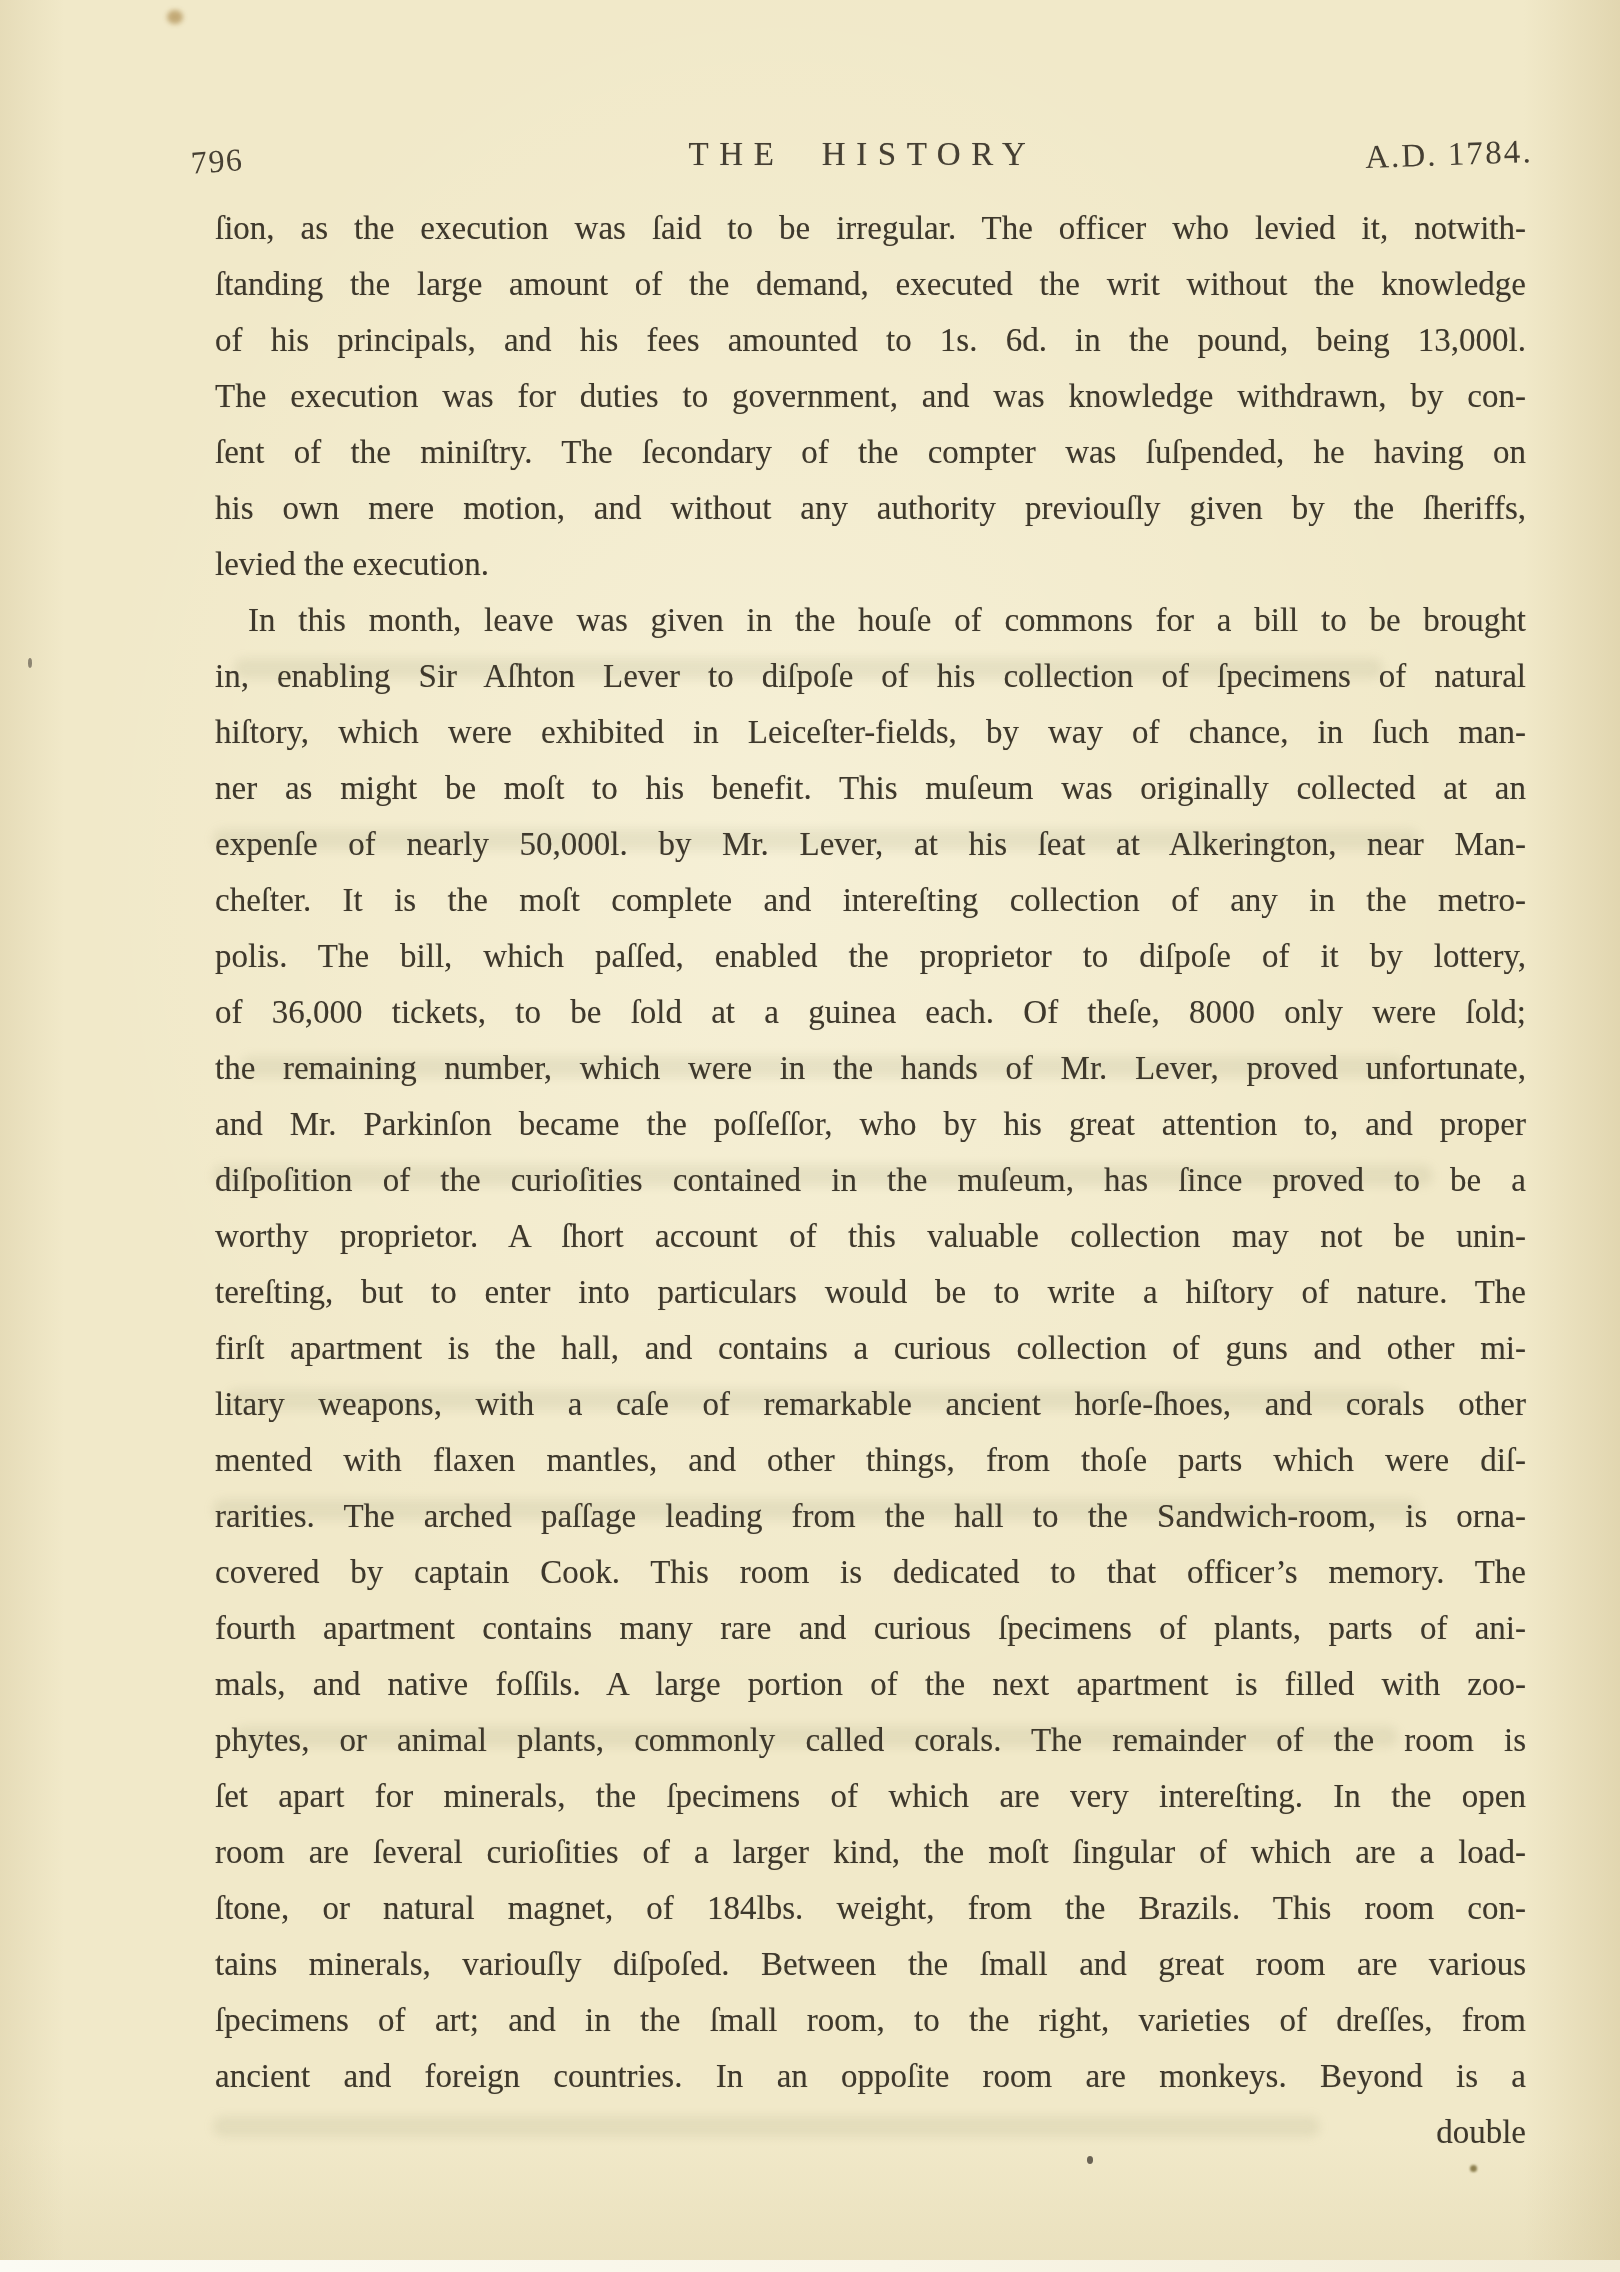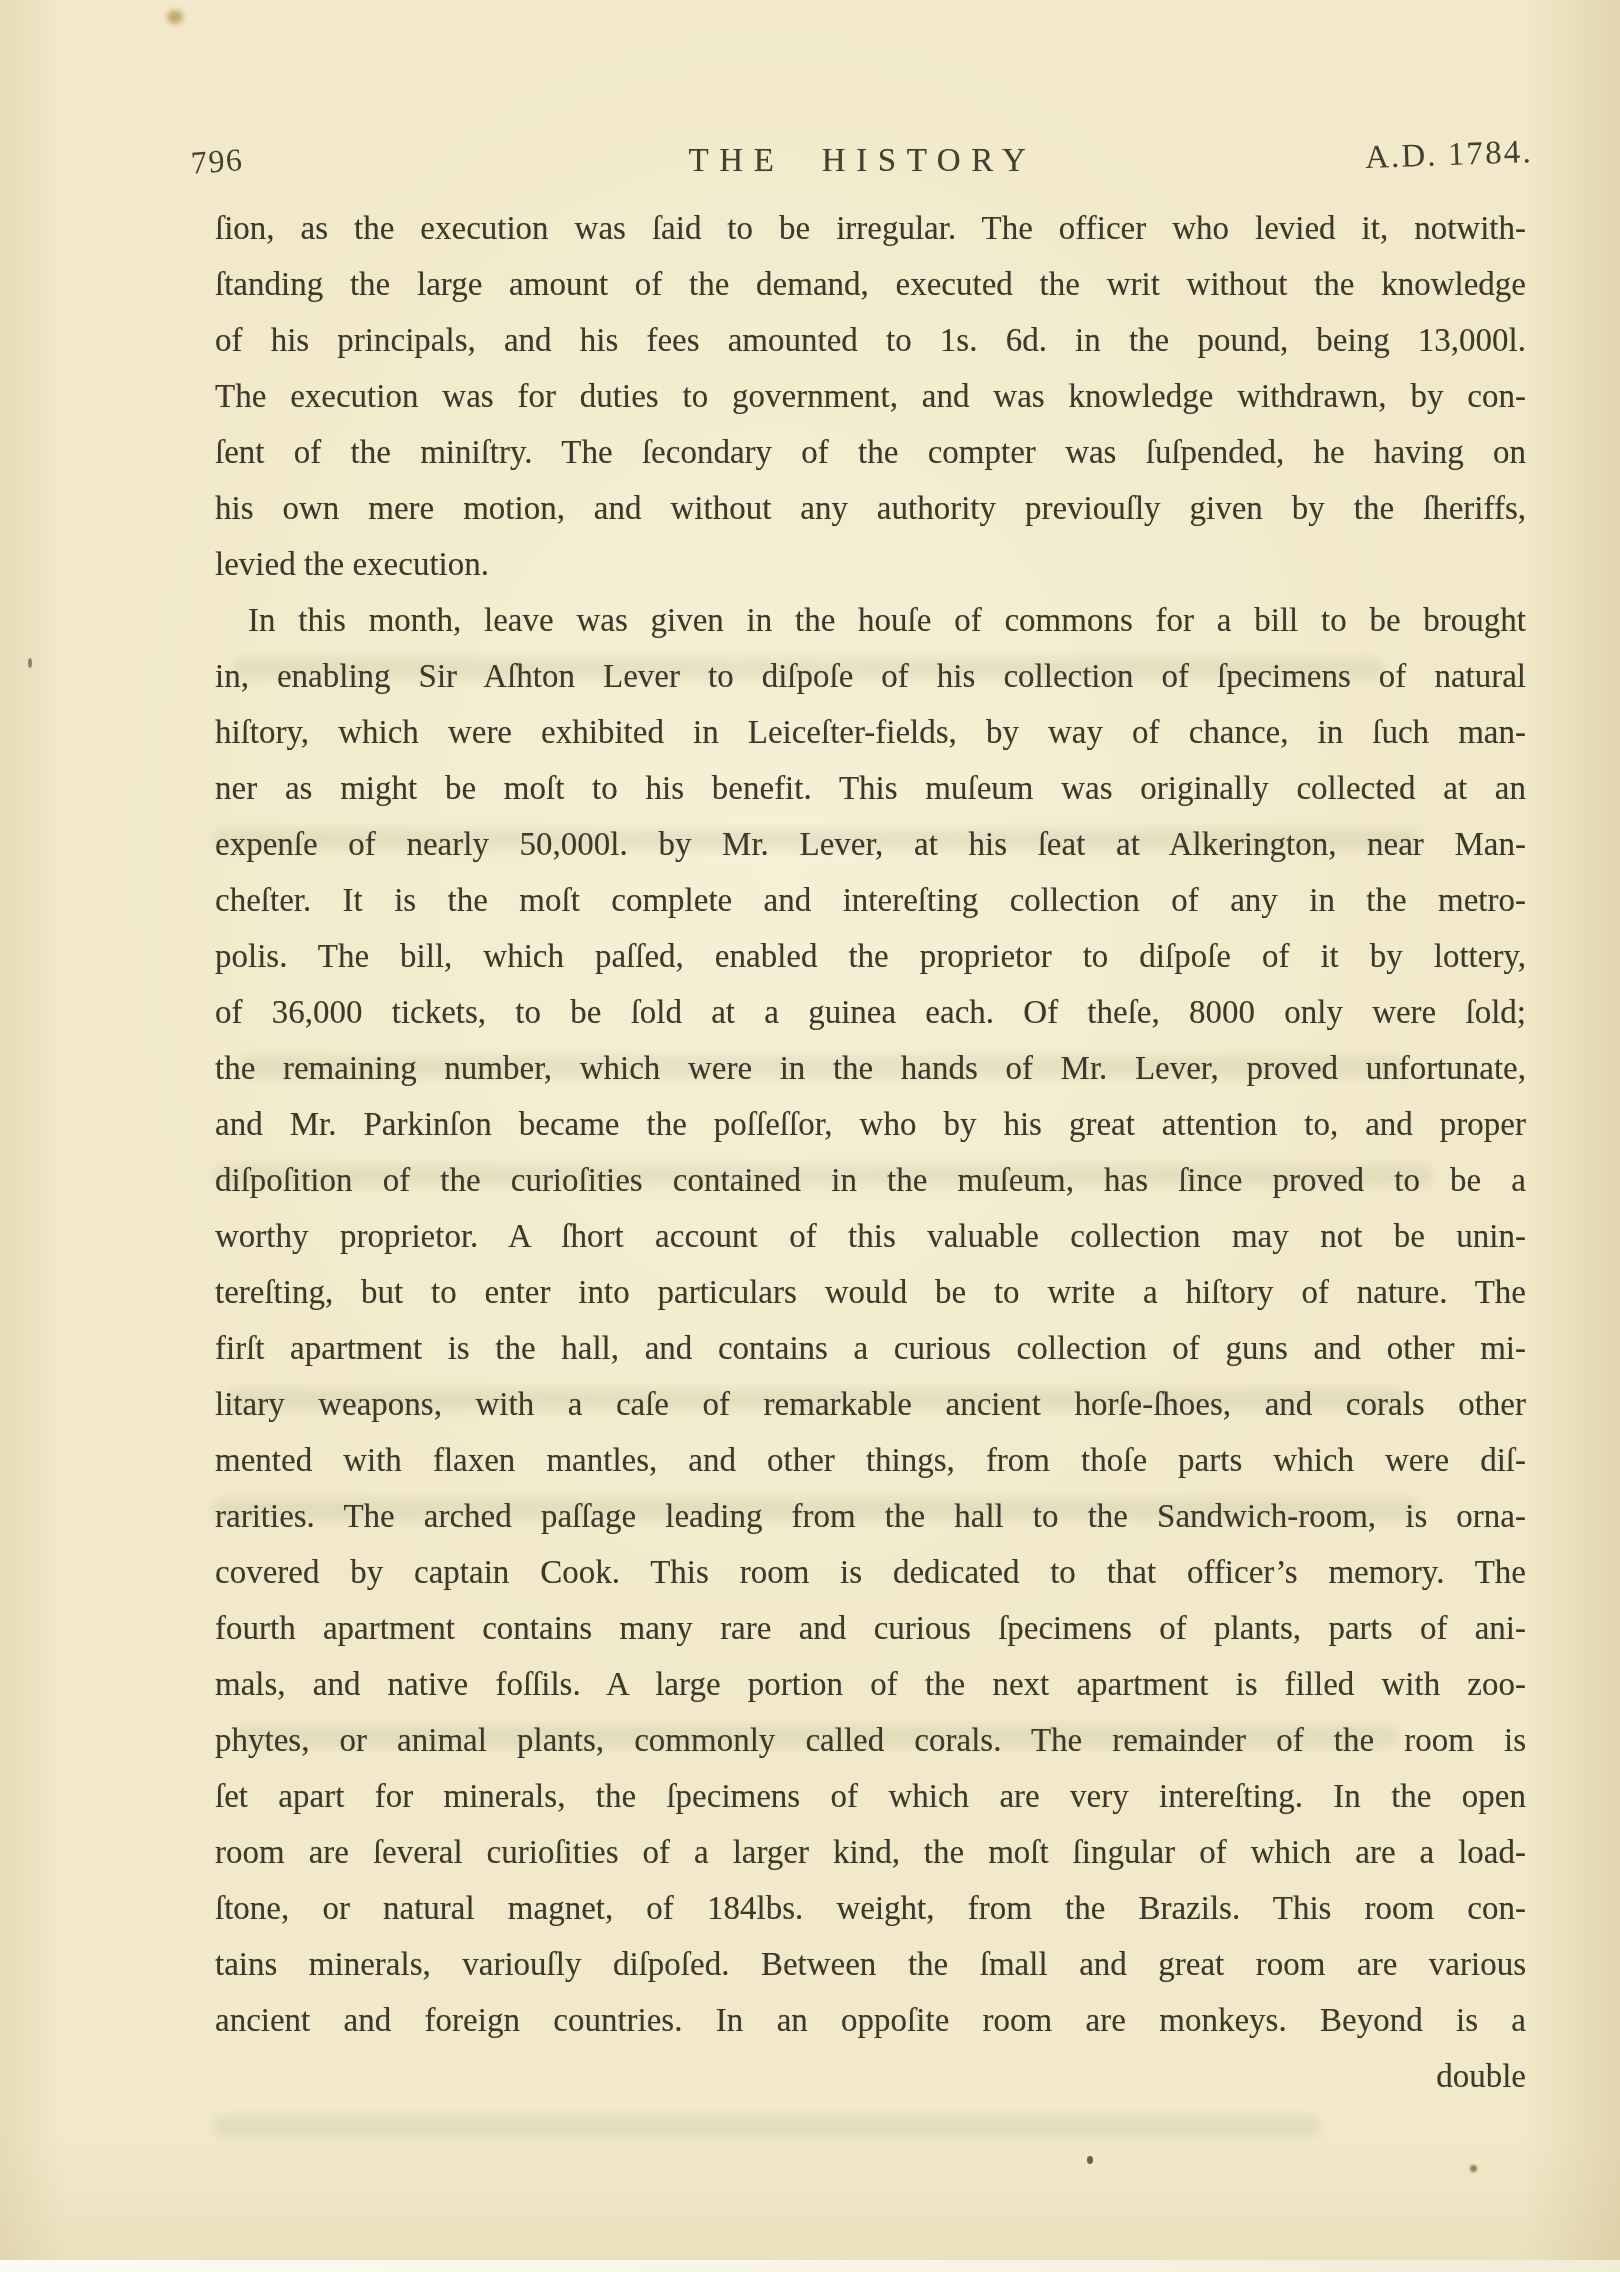--- a/index.html
+++ b/index.html
@@ -21,21 +21,20 @@
   }
   .page-number{
     position:absolute;left:-8.5px;top:7px;
     font-size:32px;letter-spacing:1.4px;color:#474033;
     transform:rotate(-4deg);
   }
   .running-title{
     position:absolute;left:0;right:0;top:0;text-align:center;
     font-size:33px;letter-spacing:10.6px;word-spacing:18.4px;color:#453f33;
     text-shadow:0 0 0.7px rgba(62,56,44,0.45);
-    margin-top:6px;
   }
   .header-date{
     position:absolute;right:-7px;top:0;
     font-size:33px;letter-spacing:2.1px;color:#453f33;
     transform:rotate(-2deg);
   }
   .body-text{
     position:absolute;left:199px;top:200px;width:1327px;
     font-size:33px;line-height:56px;
     text-shadow:0 0 0.7px rgba(62,56,44,0.35);
@@ -121,20 +120,21 @@
       <div class="line">mented with flaxen mantles, and other things, from thoſe parts which were diſ-</div>
       <div class="line">rarities. The arched paſſage leading from the hall to the Sandwich-room, is orna-</div>
       <div class="line">covered by captain Cook. This room is dedicated to that officer’s memory. The</div>
       <div class="line">fourth apartment contains many rare and curious ſpecimens of plants, parts of ani-</div>
       <div class="line">mals, and native foſſils. A large portion of the next apartment is filled with zoo-</div>
       <div class="line">phytes, or animal plants, commonly called corals. The remainder of the room is</div>
       <div class="line">ſet apart for minerals, the ſpecimens of which are very intereſting. In the open</div>
       <div class="line">room are ſeveral curioſities of a larger kind, the moſt ſingular of which are a load-</div>
       <div class="line">ſtone, or natural magnet, of 184lbs. weight, from the Brazils. This room con-</div>
       <div class="line">tains minerals, variouſly diſpoſed. Between the ſmall and great room are various</div>
+      <div class="line">ſpecimens of art; and in the ſmall room, to the right, varieties of dreſſes, from</div>
       <div class="line">ancient and foreign countries. In an oppoſite room are monkeys. Beyond is a</div>
     </div>
 
     <div class="catchword-line">double</div>
   </div>
 
   <div class="bottom-edge"></div>
 </div>
 
 

